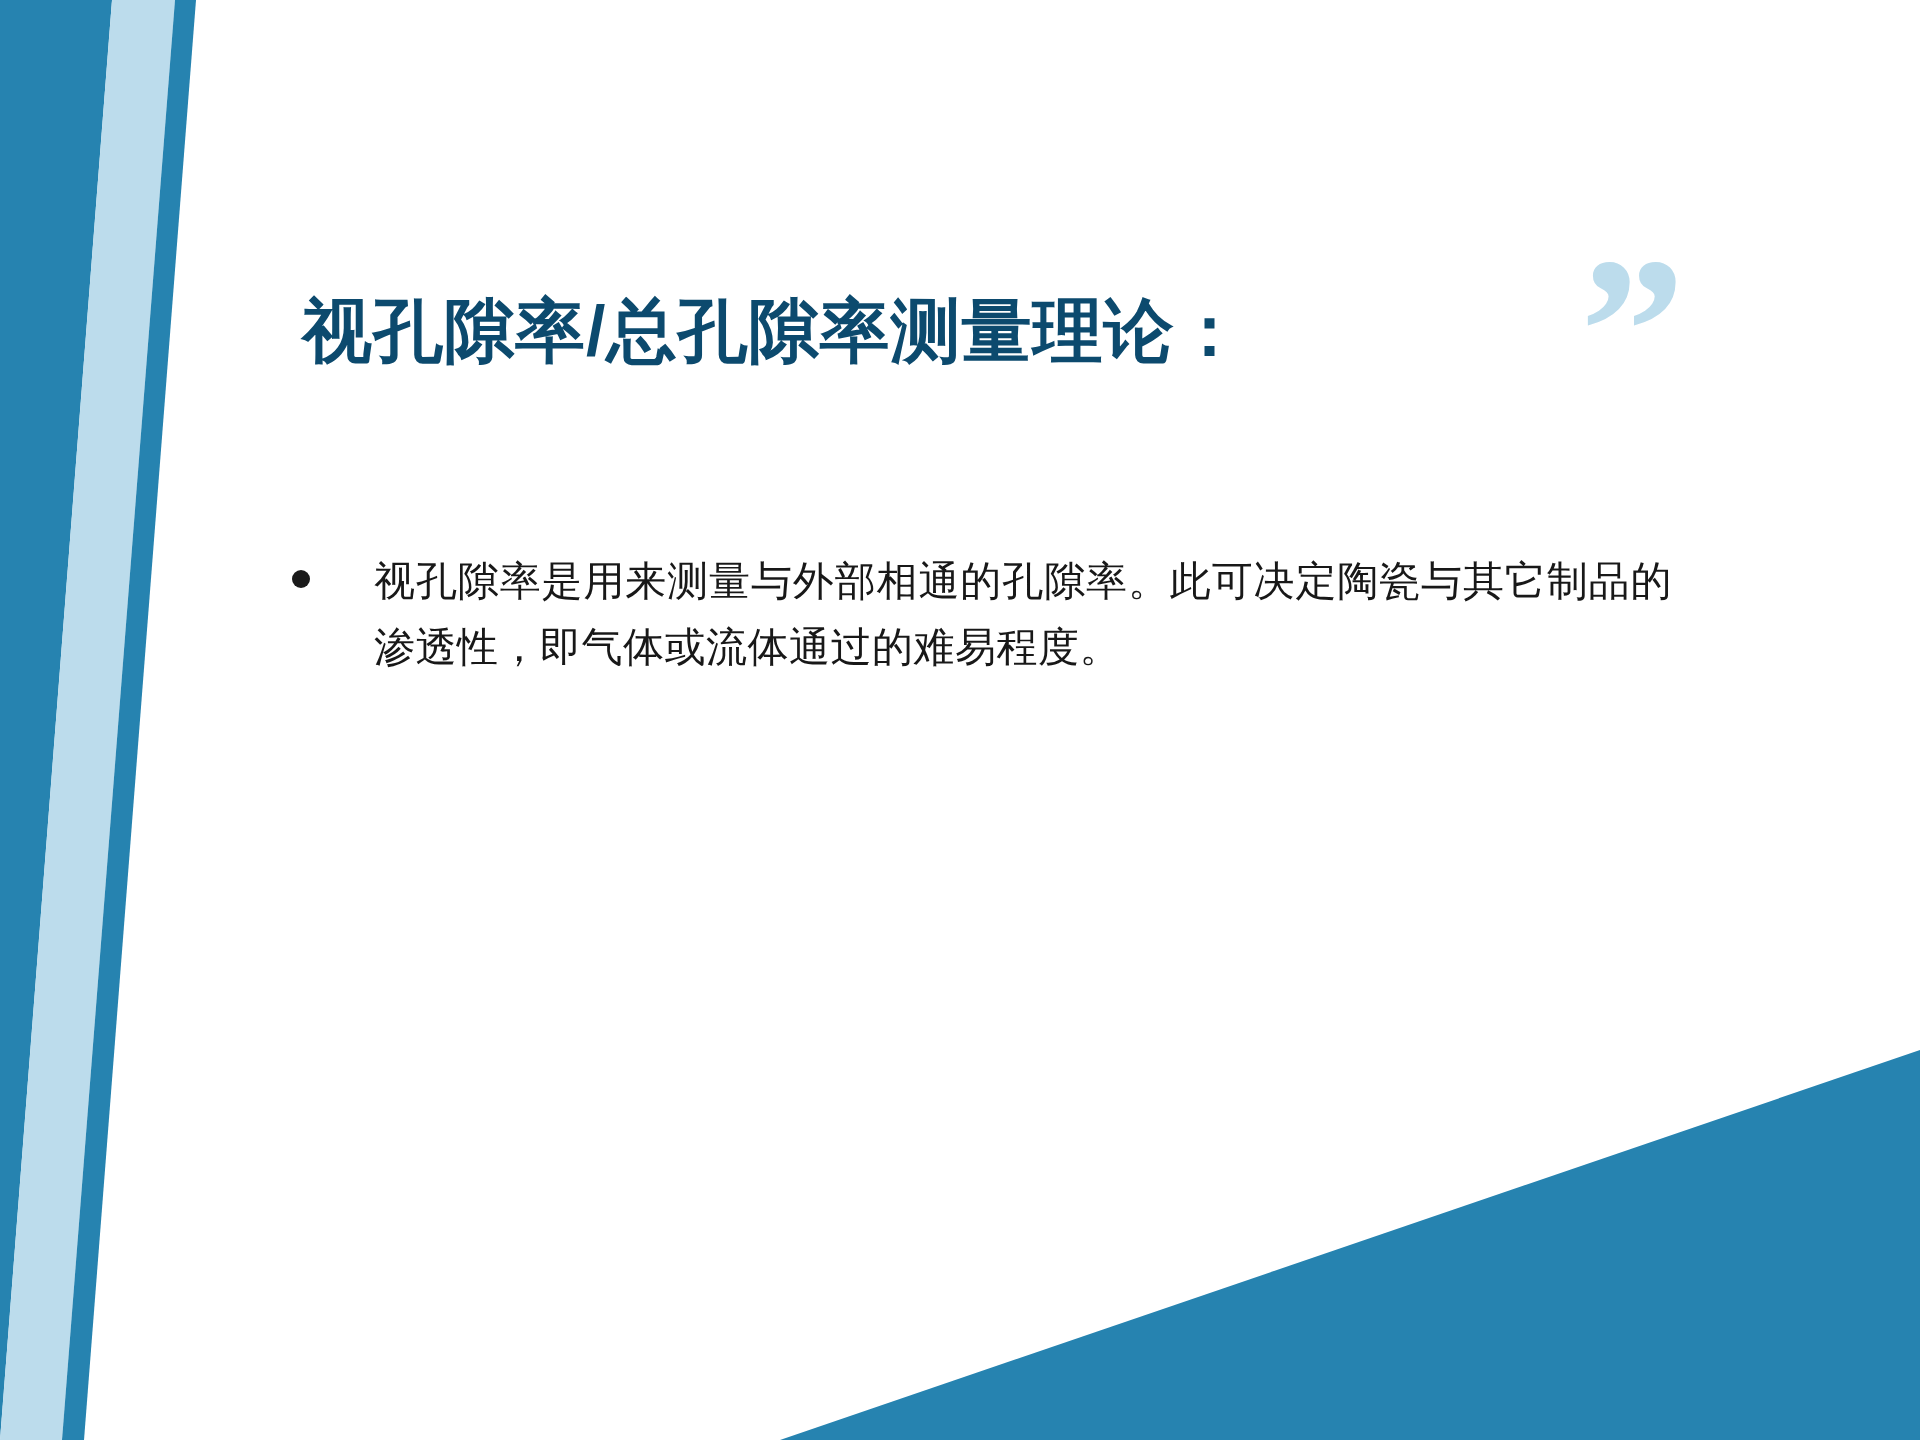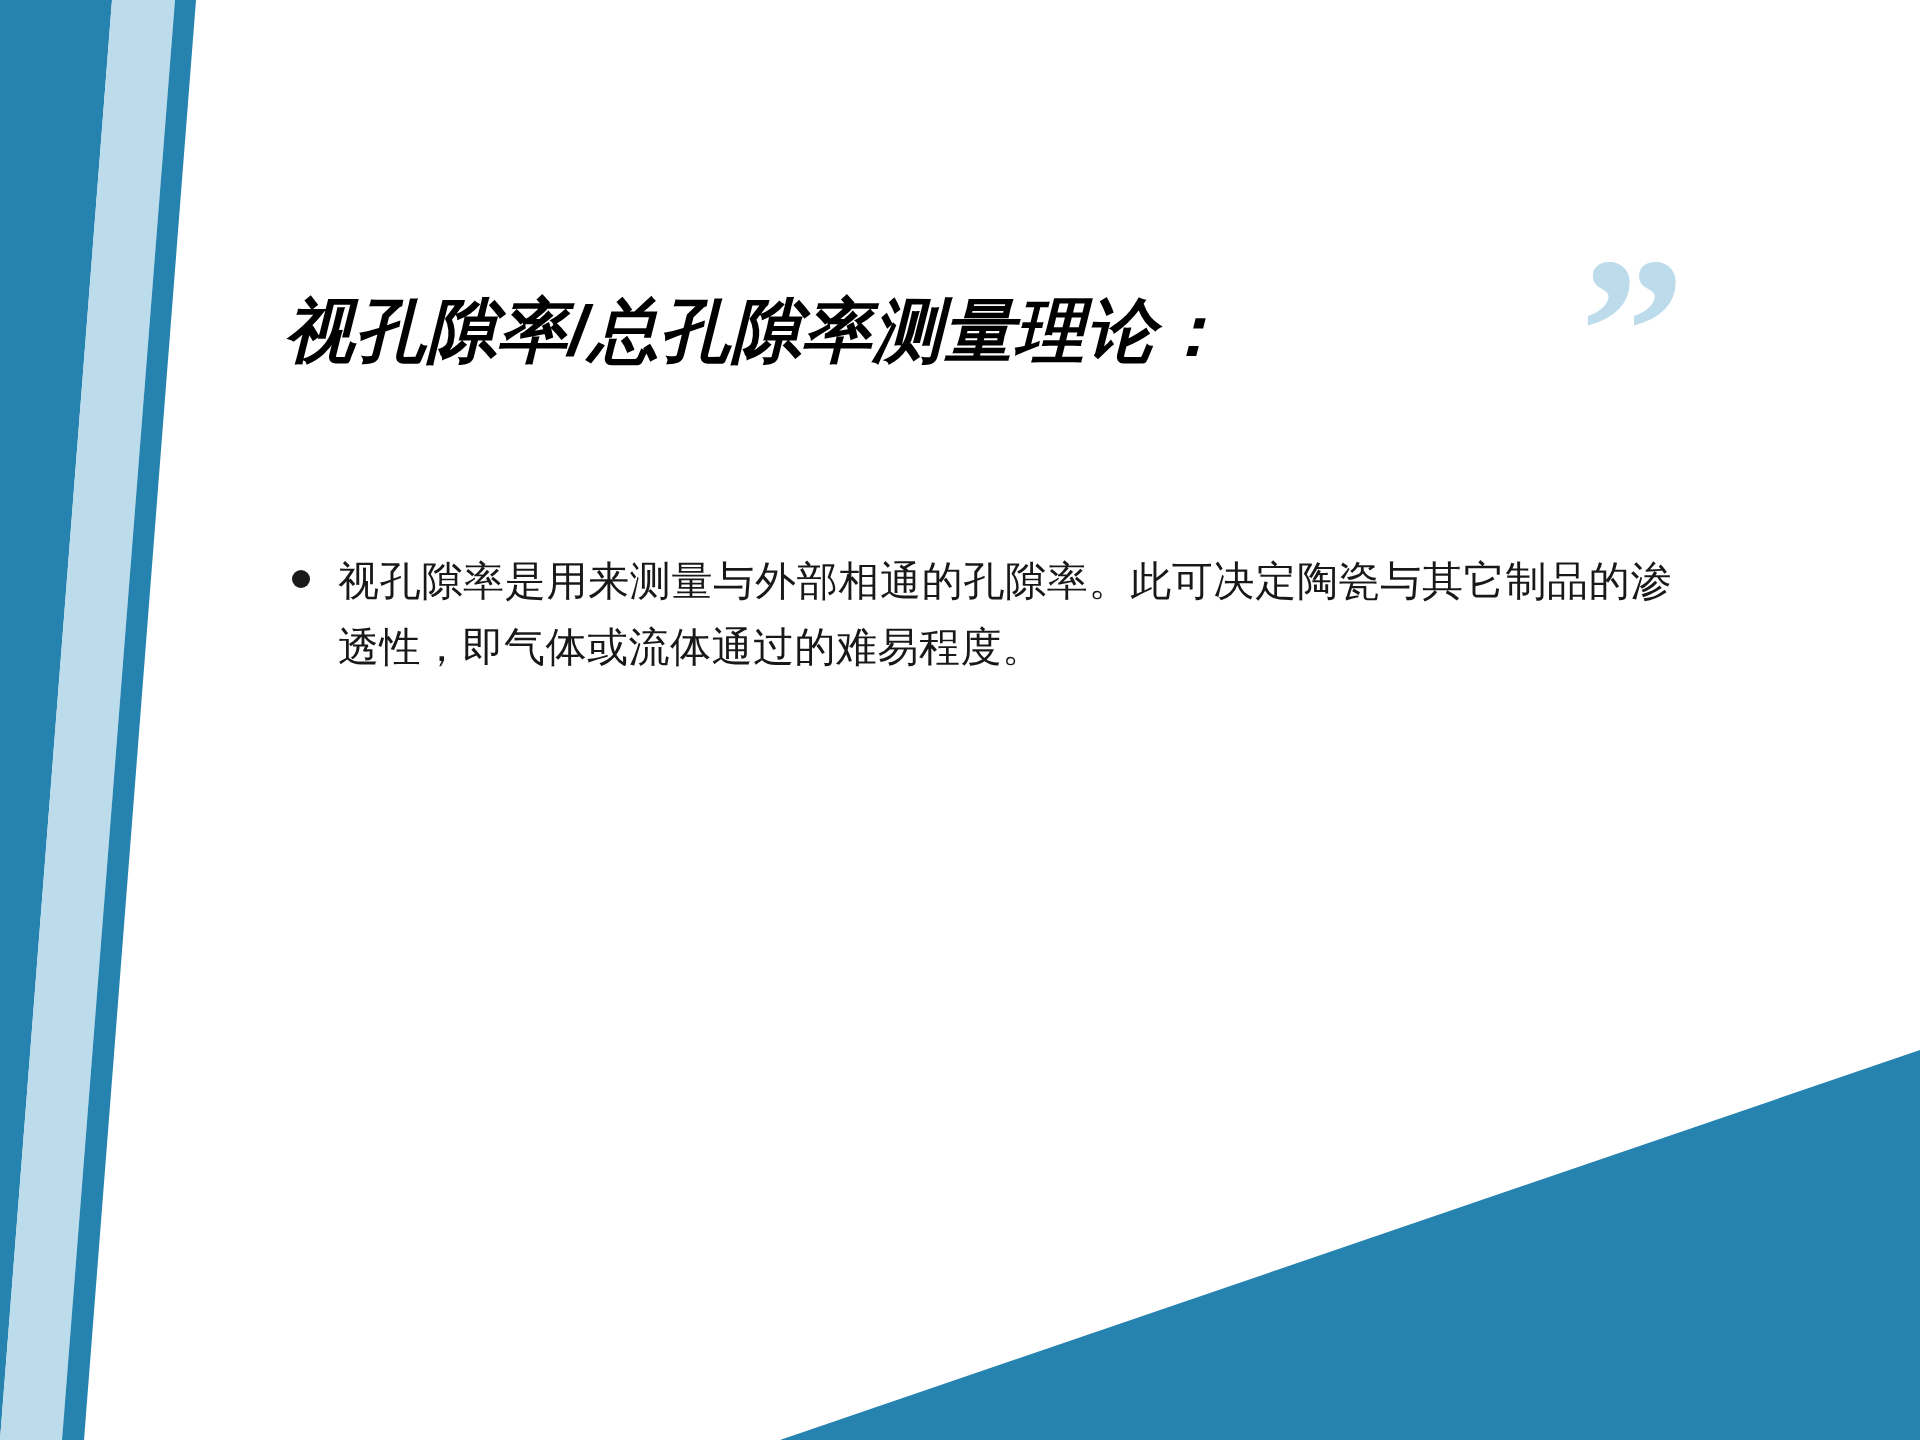--- a/index.html
+++ b/index.html
@@ -64,40 +64,40 @@
     font-family: "Liberation Serif", serif;
     font-size: 210px;
     line-height: 0.6;
     color: #BCDCEC;
     font-weight: bold;
     letter-spacing: -6px;
     user-select: none;
   }
   .title {
     position: absolute;
-    left: 284px;
+    left: 302px;
     top: 244px;
     width: 1300px;
     font-size: 70px;
     font-weight: bold;
-    color: #000000;
+    color: #0c4a6e;
     letter-spacing: 1px;
     line-height: 1.15;
-    font-style: italic;
   }
   .body-list {
     position: absolute;
     left: 292px;
     top: 548px;
     width: 1380px;
   }
   .bullet-item {
     display: flex;
     align-items: flex-start;
     margin-bottom: 118px;
+    gap: 36px;
   }
   .bullet-dot {
     flex: 0 0 auto;
     width: 18px;
     height: 18px;
     border-radius: 50%;
     background: #1a1a1a;
     margin-top: 22px;
     margin-right: 28px;
   }

